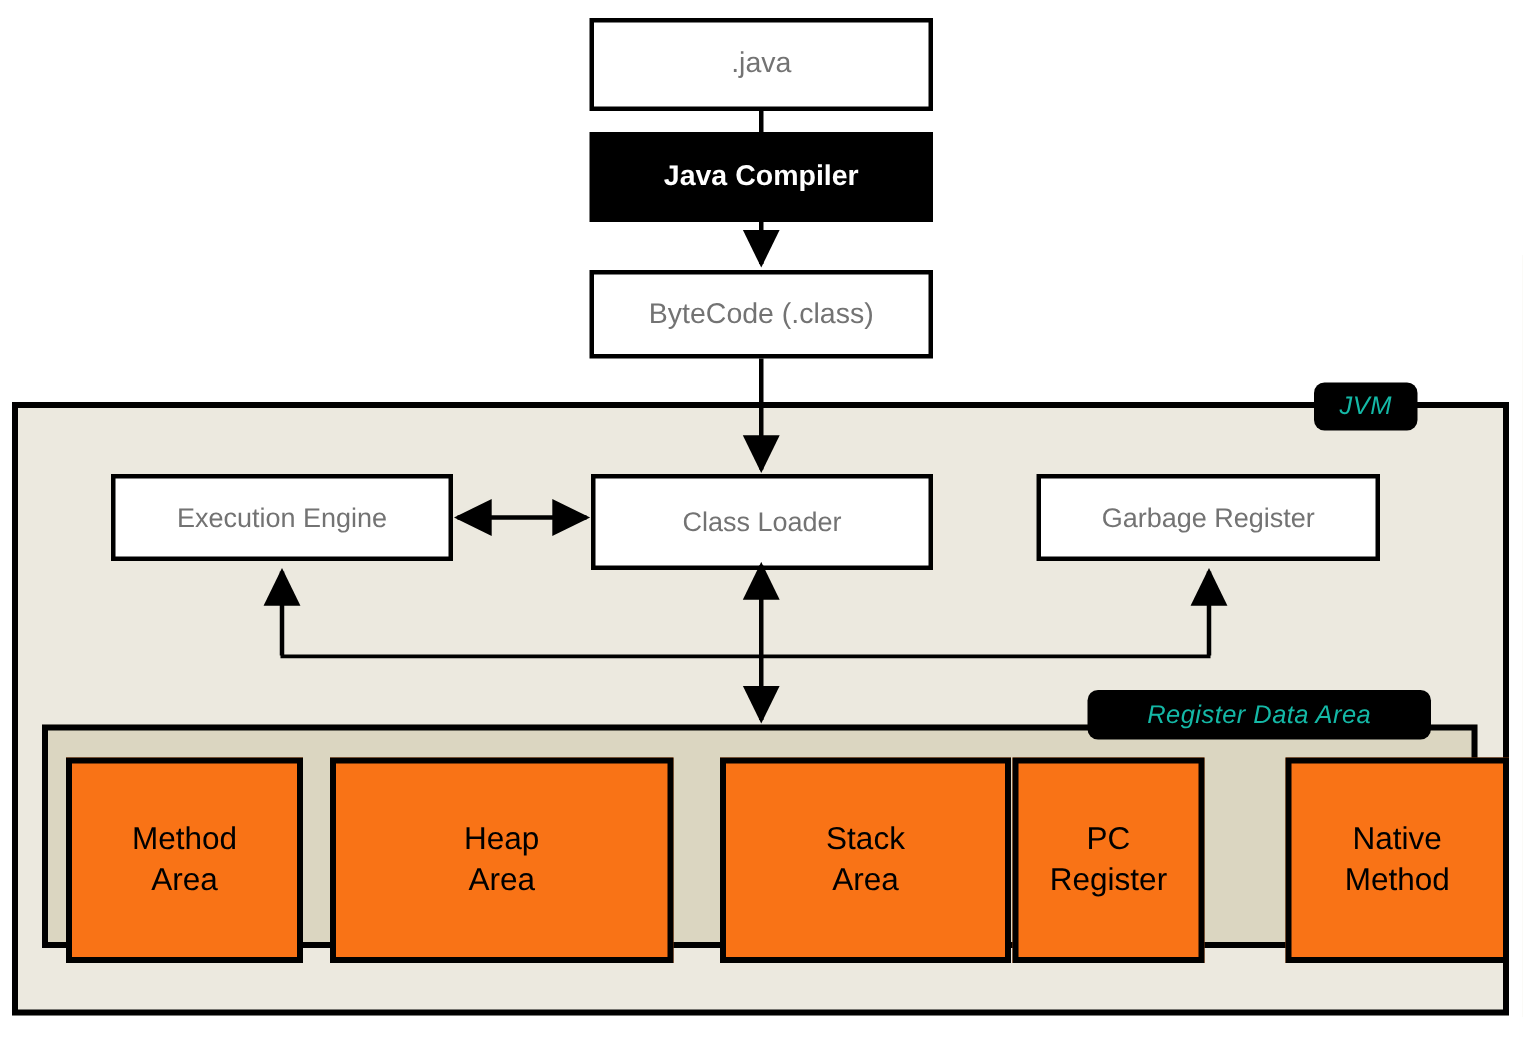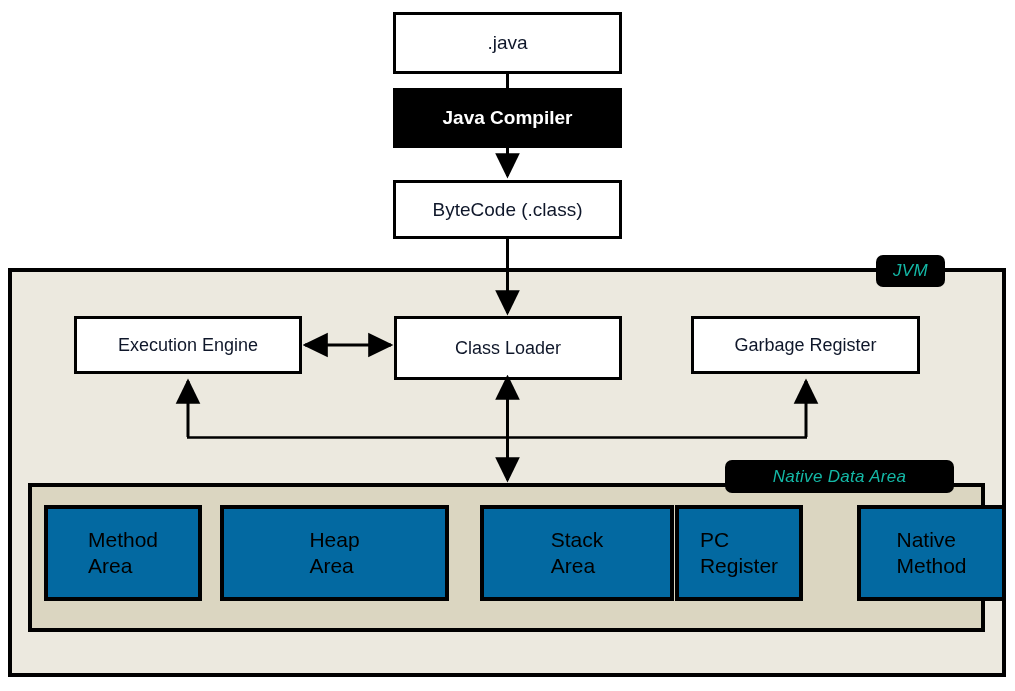--- a/index.html
+++ b/index.html
@@ -24,21 +24,21 @@
   
   .node {
     position: absolute;
     box-sizing: border-box;
     display: flex;
     align-items: center;
     justify-content: center;
     text-align: center;
     background: #ffffff;
     border: 3px solid #000000;
-    color: #0f172a;
+    color: #737373;
     line-height: 1.12;
     white-space: pre-line;
   }
   .node.dark {
     background: #000000;
     border: none;
     color: #ffffff;
     font-weight: bold;
   }
   
@@ -82,28 +82,28 @@
     width: 957px; height: 149px;
     box-sizing: border-box;
     background: #DBD6C1;
     border: 4px solid #000000;
     z-index: 10;
   }
   
   .mem {
     position: absolute;
     top: 505px;
-    height: 96px;
+    height: 137px;
     box-sizing: border-box;
-    background: #0369a1;
+    background: #f97316;
     border: 4px solid #000000;
     display: flex;
     align-items: center;
     justify-content: center;
-    text-align: left;
+    text-align: center;
     font-size: 21px;
     line-height: 1.25;
     white-space: pre-line;
     z-index: 14;
   }
   #mem-0 { left: 44px;  width: 158px; }
   #mem-1 { left: 220px; width: 229px; }
   #mem-2 { left: 464px; width: 194px; margin-left: 16px; }
   #mem-3 { left: 675px; width: 128px; }
   #mem-4 { left: 857px; width: 149px; }
@@ -157,21 +157,21 @@
   <div class="tag" id="tag-jvm">JVM</div>
 
   <div class="node" id="node-exec-engine">Execution Engine</div>
 
   <div class="node" id="node-class-loader">Class Loader</div>
 
   <div class="node" id="node-gc">Garbage Register</div>
 
   <div id="rda-panel"></div>
 
-  <div class="tag" id="tag-rda">Native Data Area</div>
+  <div class="tag" id="tag-rda">Register Data Area</div>
 
   <div class="mem" id="mem-0">Method
 Area</div>
 
   <div class="mem" id="mem-1">Heap
 Area</div>
 
   <div class="mem" id="mem-2">Stack
 Area</div>
 

